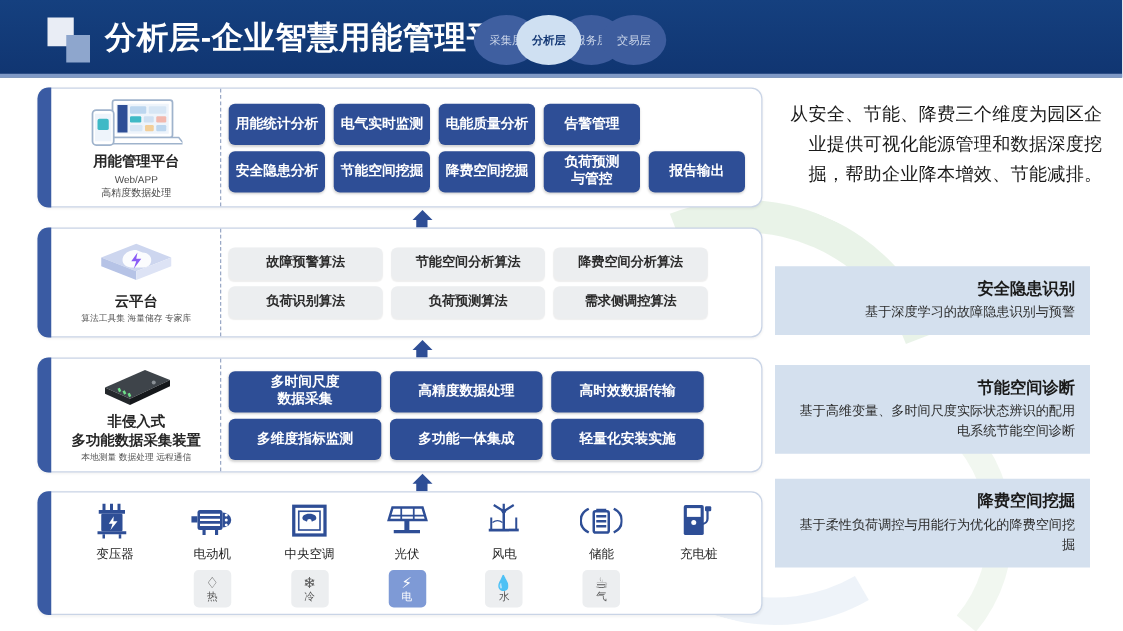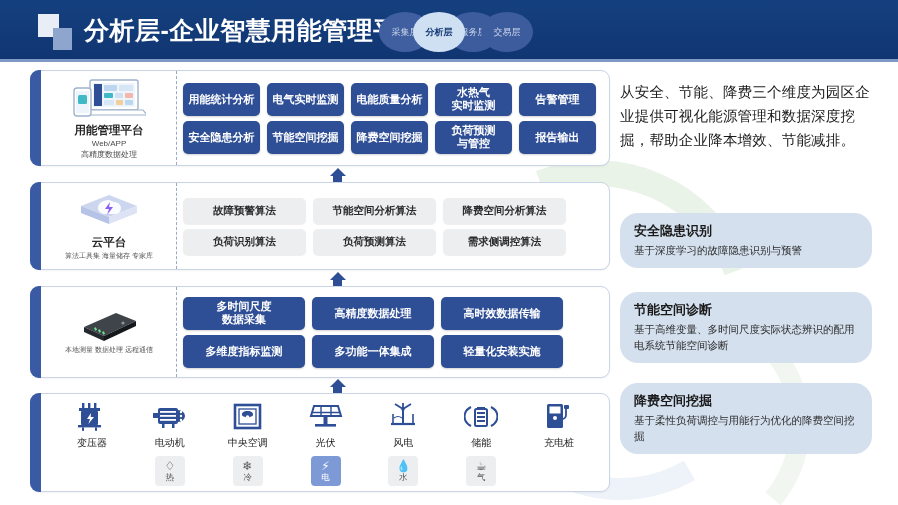--- a/index.html
+++ b/index.html
@@ -170,30 +170,29 @@
   }
   .uarrow::after {
     content:""; position:absolute; left:0; top:0; border-left:8px solid transparent;
     border-right:8px solid transparent; border-bottom:8px solid #2e4e96;
   }
   #arr1 { top: 98px; }
   #arr2 { top: 202px; }
   #arr3 { top: 309px; }
 
   
-  #right-col { position: absolute; left: 620px; top: 80px; width: 262px; }
+  #right-col { position: absolute; left: 620px; top: 80px; width: 262px; text-align: right; }
   #intro {
     font-size: 14.5px; color: #1a1a1a; line-height: 24px;
     letter-spacing: .2px;
   }
   .rcard {
     position: absolute; left: 0; width: 252px;
     background: #d4e0ee;
     padding: 9px 12px 10px 14px;
-    border-radius: 18px;
   }
   .rcard .rtitle { font-size: 13px; font-weight: bold; color: #1a1a1a; line-height: 18px; }
   .rcard .rdesc  { font-size: 10.5px; color: #2b2b2b; line-height: 16px; margin-top: 2px; }
   #card0 { top: 133px; }
   #card1 { top: 212px; }
   #card2 { top: 303px; }
 
   
   svg { display: block; }
 </style>
@@ -257,21 +256,20 @@
         </span>
         <div class="sec-title">用能管理平台</div>
         <div class="sec-sub">Web/APP</div>
         <div class="sec-sub">高精度数据处理</div>
       </div>
       <div class="chip-grid">
         <div class="chip-row">
           <div class="chip blue">用能统计分析</div>
           <div class="chip blue">电气实时监测</div>
           <div class="chip blue">电能质量分析</div>
-          <div class="chip blue">水热气<br>实时监测</div>
           <div class="chip blue">告警管理</div>
         </div>
         <div class="chip-row">
           <div class="chip blue">安全隐患分析</div>
           <div class="chip blue">节能空间挖掘</div>
           <div class="chip blue">降费空间挖掘</div>
           <div class="chip blue">负荷预测<br>与管控</div>
           <div class="chip blue">报告输出</div>
         </div>
       </div>
@@ -317,20 +315,24 @@
           <svg width="70" height="34" viewBox="0 0 70 34">
             <path d="M10 17 L42 3 L62 11 L30 26 Z" fill="#3e444a"></path>
             <path d="M10 17 v5 L30 31 v-5 Z" fill="#24282c"></path>
             <path d="M62 11 v5 L30 31 v-5 Z" fill="#15181b"></path>
             <rect x="20" y="18" width="2" height="3" fill="#6fe08a" transform="rotate(-25 20 18)"></rect>
             <rect x="24" y="20" width="2" height="3" fill="#6fe08a" transform="rotate(-25 24 20)"></rect>
             <rect x="28" y="22" width="2" height="3" fill="#6fe08a" transform="rotate(-25 28 22)"></rect>
             <circle cx="49" cy="13" r="1.6" fill="#8b9197"></circle>
           </svg>
         </span>
+        <div class="sec-title">
+          <div>非侵入式</div>
+          <div>多功能数据采集装置</div>
+        </div>
         <div class="sec-sub small">本地测量 数据处理 远程通信</div>
       </div>
       <div class="chip-grid">
         <div class="chip-row">
           <div class="chip blue">多时间尺度<br>数据采集</div>
           <div class="chip blue">高精度数据处理</div>
           <div class="chip blue">高时效数据传输</div>
         </div>
         <div class="chip-row">
           <div class="chip blue">多维度指标监测</div>

